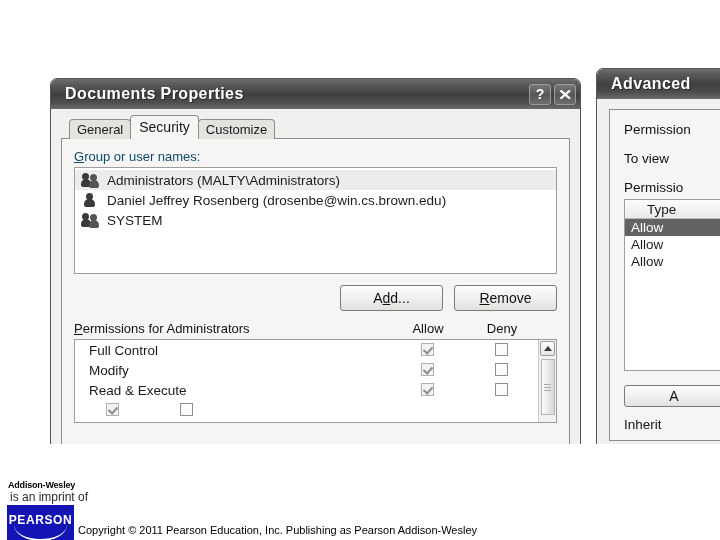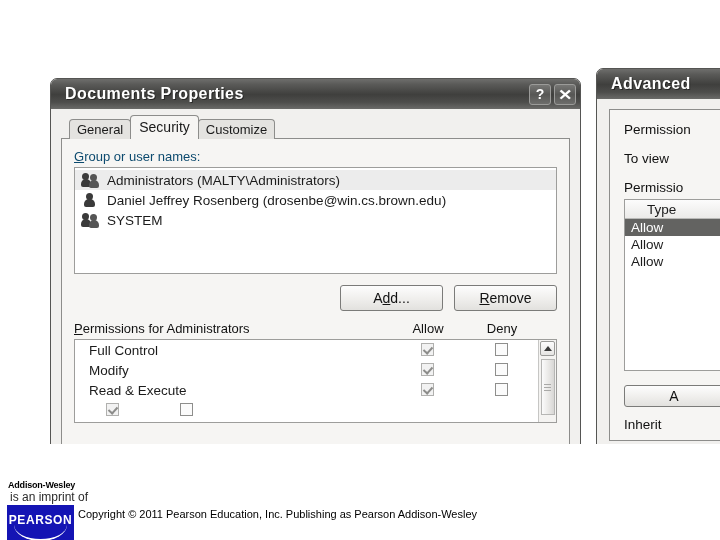--- a/index.html
+++ b/index.html
@@ -398,21 +398,21 @@
     left: 7px;
     top: 20px;
     width: 53px;
     height: 14px;
     border-bottom: 2px solid #ffffff;
     border-radius: 0 0 50% 50% / 0 0 100% 100%;
   }
   #copyright {
     position: absolute;
     left: 78px;
-    top: 64px;
+    top: 80px;
     font-size: 11px;
     color: #000000;
     white-space: nowrap;
   }
 </style>
 </head>
 <body>
 
 <div id="dialog-stage">
 

